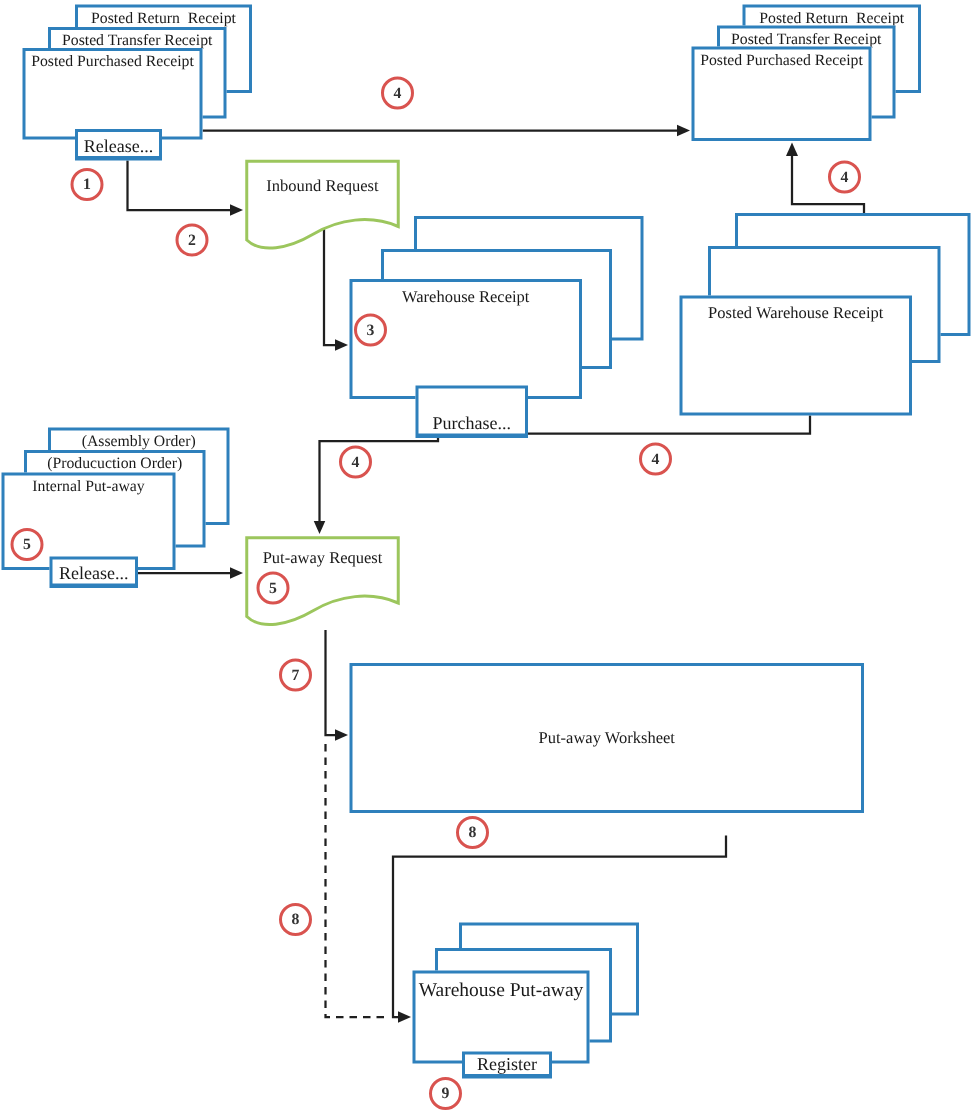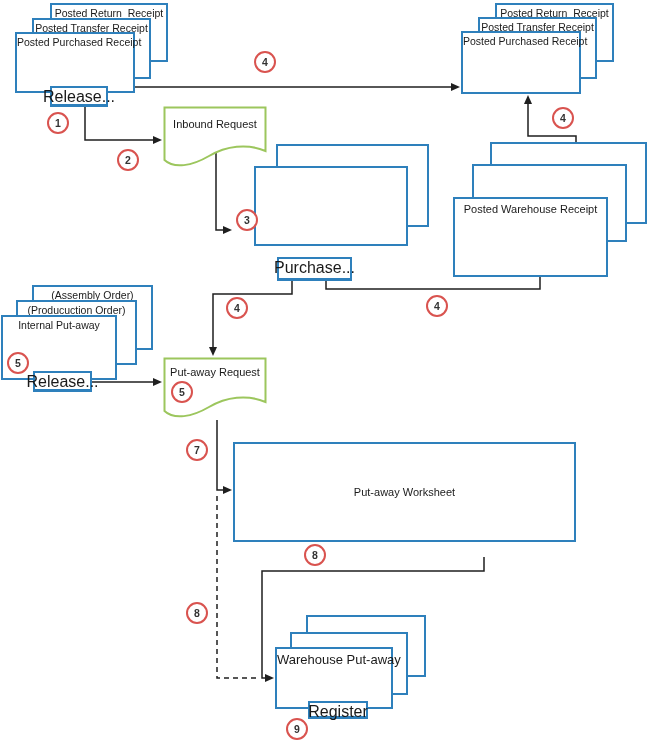--- a/index.html
+++ b/index.html
@@ -4,38 +4,38 @@
 <style>
   :root{
     --box-border:#2E80BC;
     --doc-border:#9CC65D;
     --step-border:#D9534F;
     --wire:#1F1F1F;
   }
   html,body{margin:0;padding:0;background:#fff;}
   .canvas{
     position:relative;width:650px;height:742px;background:#fff;overflow:hidden;
-    font-family:Liberation Sans, sans-serif;color:#1a1a1a;
+    font-family:Liberation Serif, serif;color:#1a1a1a;
   }
   .canvas *{box-sizing:border-box;}
   .wires{position:absolute;left:0;top:0;width:650px;height:742px;}
   .wire{fill:none;stroke:var(--wire,#1F1F1F);stroke-width:1.5;}
   .wire.dashed{stroke-dasharray:5 4;}
   .arrowhead{fill:var(--wire,#1F1F1F);}
   .box{
     position:absolute;background:#fff;border:2px solid var(--box-border,#2E80BC);
   }
   .box-label{
     width:100%;text-align:center;padding-top:2px;font-size:10.5px;
     white-space:pre;letter-spacing:0;
   }
   .btn{
     position:absolute;background:#fff;border:2px solid var(--box-border,#2E80BC);
-    border-bottom-width:3px;display:flex;align-items:flex-start;justify-content:center;
-    font-size:16px;text-align:center;line-height:1.1;
+    border-bottom-width:3px;display:flex;align-items:flex-end;justify-content:center;
+    font-size:12px;text-align:center;line-height:1.1;
   }
   .doc{position:absolute;}
   .doc svg{position:absolute;left:0;top:0;display:block;}
   .doc-path{fill:#fff;stroke:var(--doc-border,#9CC65D);stroke-width:2;}
   .doc-label{position:absolute;left:0;right:0;text-align:center;font-size:11px;}
   .worksheet{
     position:absolute;background:#fff;border:2px solid var(--box-border,#2E80BC);
     display:flex;align-items:center;justify-content:center;font-size:11px;
   }
   .step{
@@ -93,21 +93,24 @@
 
   <div class="doc" style="left:163px;top:106px;width:104px;height:65px">
     <svg width="104" height="65" viewBox="0 0 104 65">
       <path class="doc-path" d="M1.5,1.5 L102.5,1.5 L102.5,45 C84,37 63,40 46,50 C29,60 11,63 1.5,54 Z"></path>
     </svg>
     <div class="doc-label" style="top:12px">Inbound Request</div>
   </div>
 
   <div class="box" style="left:276px;top:144px;width:153px;height:83px"></div>
   <div class="box" style="left:254px;top:166px;width:154px;height:80px"></div>
-  <div class="btn" style="left:277px;top:257px;width:75px;height:24px">
+  <div class="box" style="left:233px;top:186px;width:155px;height:80px">
+    <div class="box-label" style="font-size:11px;padding-top:4px">Warehouse Receipt</div>
+  </div>
+  <div class="btn" style="left:277px;top:257px;width:75px;height:35px">
     <span>Purchase...</span>
   </div>
 
   <div class="box" style="left:490px;top:142px;width:157px;height:82px"></div>
   <div class="box" style="left:472px;top:164px;width:155px;height:78px"></div>
   <div class="box" style="left:453px;top:197px;width:155px;height:80px">
     <div class="box-label" style="font-size:11px;padding-top:4px">Posted Warehouse Receipt</div>
   </div>
 
   <div class="box" style="left:32px;top:285px;width:121px;height:65px">

